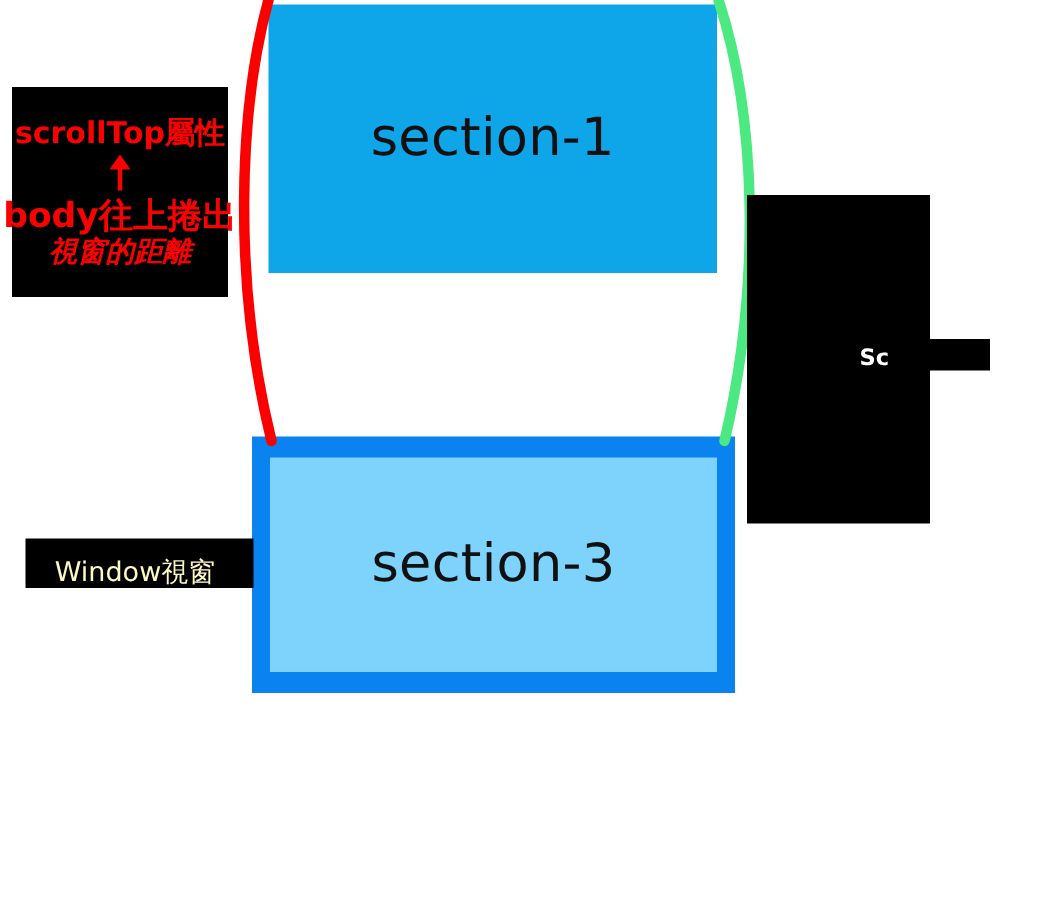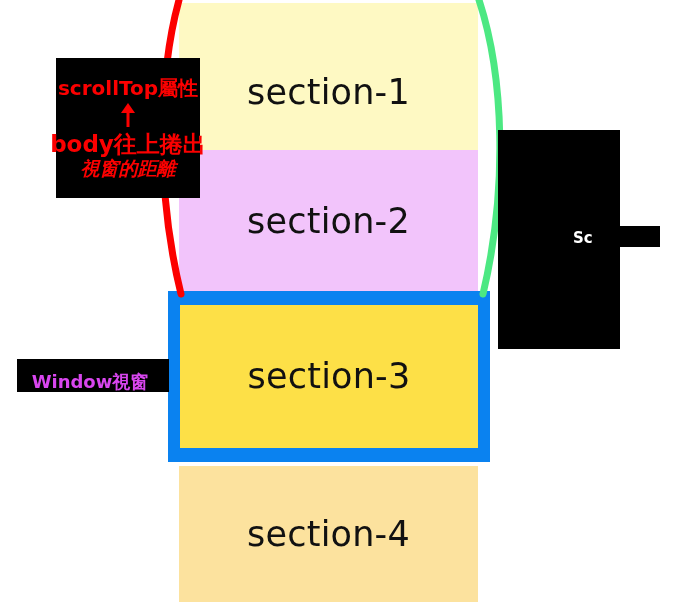--- a/index.html
+++ b/index.html
@@ -36,41 +36,41 @@
   }
   .section-label {
     font-size: 35px;
     color: #111111;
     font-weight: 400;
     letter-spacing: 0.2px;
     line-height: 1;
     white-space: nowrap;
   }
 
-  #sec1 { top: 3px;   height: 179px; background: #fef9c3; }
+  #sec1 { top: 3px;   height: 179px; background: #0ea5e9; }
   #sec2 { top: 150px; height: 142px; background: #f2c4fb; }
 
   
   #window-frame {
     position: absolute;
     left: 168px;
     top: 291px;
     width: 322px;
     height: 171px;
     background: #0a82f0;
     box-sizing: border-box;
     padding: 14px 12px 14px 12px;
   }
   #sec3 {
     position: relative;
     left: 0;
     top: 0;
     width: 100%;
     height: 100%;
-    background: #fde047;
+    background: #7dd3fc;
   }
 
   #sec4 { top: 466px; height: 136px; background: #fce29e; }
 
   
   .brace {
     position: absolute;
     pointer-events: none;
   }
   #red-brace   { left: 145px; top: -2px; width: 60px;  height: 300px; }
@@ -86,21 +86,20 @@
     align-items: center;
     justify-content: center;
   }
 
   #scrolltop-callout {
     left: 8px;
     top: 58px;
     width: 144px;
     height: 140px;
     padding: 6px 4px;
-    margin-left: 48px;
   }
   .callout-line {
     color: #fc0000;
     font-weight: bold;
     line-height: 1.12;
     white-space: nowrap;
     text-align: center;
   }
   #scrolltop-title { font-size: 20px; }
   #scrolltop-sub1  { font-size: 23px; }
@@ -114,23 +113,23 @@
 
   #window-callout {
     left: 17px;
     top: 359px;
     width: 152px;
     height: 33px;
     justify-content: flex-end;
     padding-right: 6px;
   }
   #window-callout .callout-line {
-    color: #d946ef;
+    color: #fef9c3;
     font-size: 18px;
-    font-weight: bold;
+    font-weight: normal;
   }
 
   
   #right-callout {
     position: absolute;
     left: 498px;
     top: 130px;
     width: 122px;
     height: 219px;
     background: #000000;
@@ -159,33 +158,27 @@
 </style>
 </head>
 <body>
 
 <div id="stage">
 
   <div class="section" id="sec1">
     <span class="section-label">section-1</span>
   </div>
 
-  <div class="section" id="sec2">
-    <span class="section-label">section-2</span>
-  </div>
 
   <div id="window-frame">
     <div id="sec3" class="section">
       <span class="section-label">section-3</span>
     </div>
   </div>
 
-  <div class="section" id="sec4">
-    <span class="section-label">section-4</span>
-  </div>
 
   <svg class="brace" id="red-brace" viewBox="0 0 60 300">
     <path d="M 34 2 C 14 75, 10 190, 36 296" fill="none" stroke="#fc0000" stroke-width="7" stroke-linecap="round"></path>
   </svg>
 
   <svg class="brace" id="green-brace" viewBox="0 0 70 300">
     <path d="M 17 2 C 42 78, 46 190, 21 296" fill="none" stroke="#4ce882" stroke-width="7" stroke-linecap="round"></path>
   </svg>
 
   <div id="right-callout"></div>

